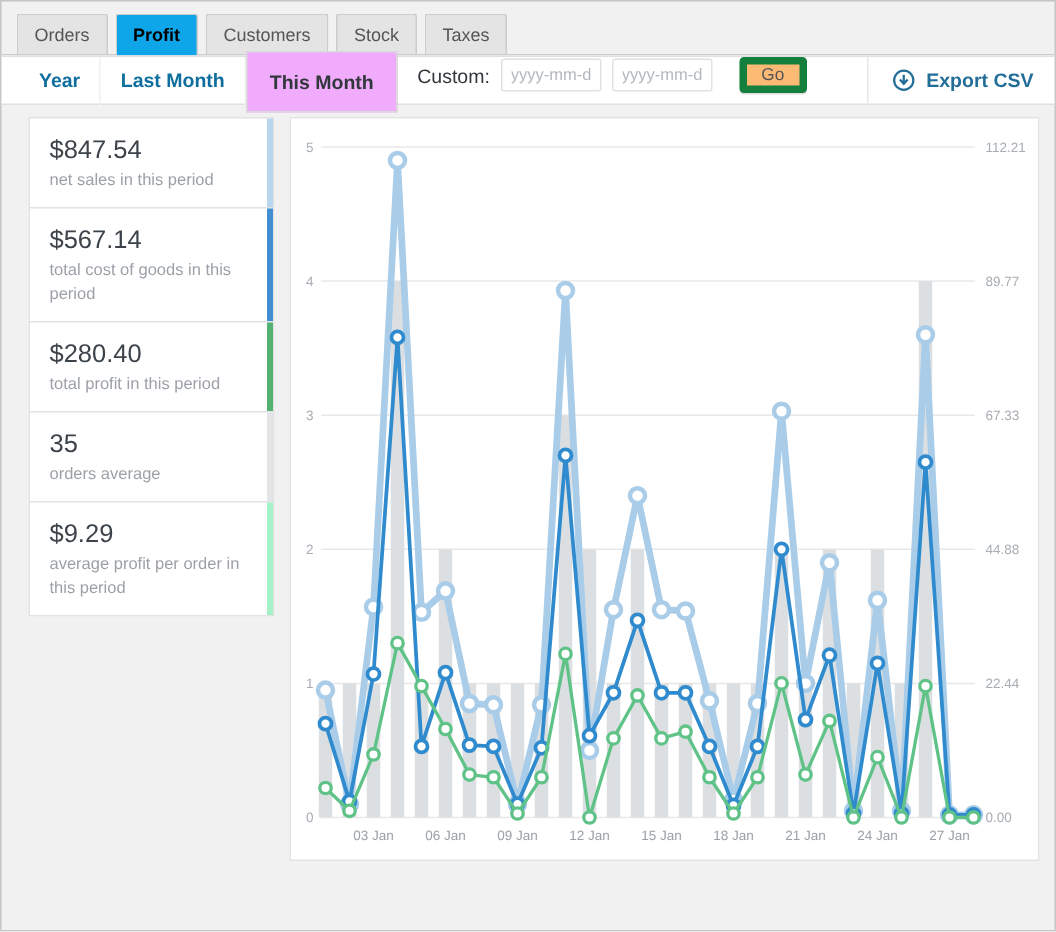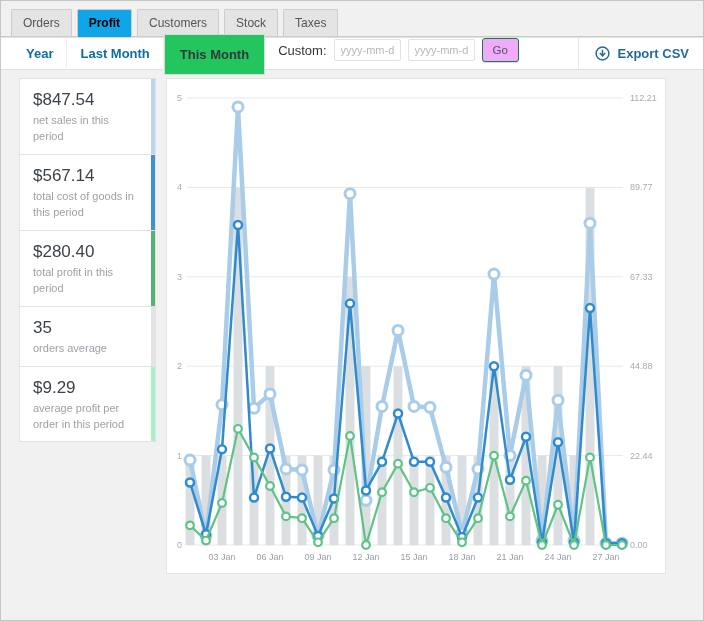--- a/index.html
+++ b/index.html
@@ -17,37 +17,37 @@
   .subnav { padding:10px 10px 9px 10px; font-size:11px; color:#444; }
   .subnav .current { font-weight:bold; color:#32373c; }
   .subnav a { color:#0074a2; text-decoration:none; cursor:pointer; }
   .subnav .sep { color:#b4b9be; margin:0 6px; }
 
   
   .toolbar { background:#fff; border-top:1px solid #e0e0e0; border-bottom:1px solid #e0e0e0;
              height:33px; display:flex; align-items:flex-start; padding-left:12px; position:relative; }
   .ptab { font-size:13px; font-weight:bold; color:#0e6e9e; padding:0 13px; line-height:32px;
           border-right:1px solid #f0f0f0; cursor:pointer; white-space:nowrap; }
-  .ptab.active { color:#32373c; background:#22c55e; border:1px solid #d9d9d9; line-height:39px;
+  .ptab.active { color:#32373c; background:#f0abfc; border:1px solid #d9d9d9; line-height:39px;
                  margin:-4px -1px -4px 0; padding:0 15px; position:relative; z-index:2; }
   .custom-area { display:flex; align-items:center; margin-left:14px; gap:7px; }
   .custom-label { font-size:13px; font-weight:normal; color:#32373c; }
   .date-input { width:67px; height:22px; border:1px solid #e2e2e2; border-radius:2px; padding:0 6px;
                 font-size:11px; color:#444; font-family:"Liberation Sans", sans-serif; }
   .date-input::placeholder { color:#b3b8bd; }
-  .go-btn { height:24px; padding:0 10px; font-size:11.5px; color:#555; background:#f0abfc;
-            border:1px solid #15803d; border-radius:3px; box-shadow:0 1px 0 #ddd; cursor:pointer;
-            font-family:"Liberation Sans", sans-serif; }
+  .go-btn { height:24px; padding:0 10px; font-size:11.5px; color:#555; background:#fdba74;
+            border:5px solid #15803d; border-radius:3px; box-shadow:0 1px 0 #ddd; cursor:pointer;
+            font-family:"Liberation Sans", sans-serif;margin-left:11px; }
   .export-area { margin-left:auto; height:100%; display:flex; align-items:center; gap:7px;
                  padding:0 14px 0 16px; border-left:1px solid #e7e7e7; cursor:pointer; }
   .export-label { font-size:13px; font-weight:bold; color:#236d99; }
 
   
   .main { display:flex; padding:8px 12px 0 18px; gap:10px; }
-  .cards { width:137px; flex:none; }
+  .cards { width:164px; flex:none; }
   .card { position:relative; background:#fff; border:1px solid #e2e2e2; padding:11px 16px 9px 13px; margin-top:-1px; }
   .card:first-child { margin-top:0; }
   .card .value { font-size:17px; color:#3c434a; margin-bottom:3px; }
   .card .label { font-size:11px; color:#9ca1a7; line-height:1.45; }
   .stripe { position:absolute; top:0; right:0; bottom:0; width:4px; }
 
   .chart-panel { width:500px; height:496px; flex:none; background:#fff; border:1px solid #e3e3e3; }
   svg text { font-family:"Liberation Sans", sans-serif; }
 </style>
 </head>

